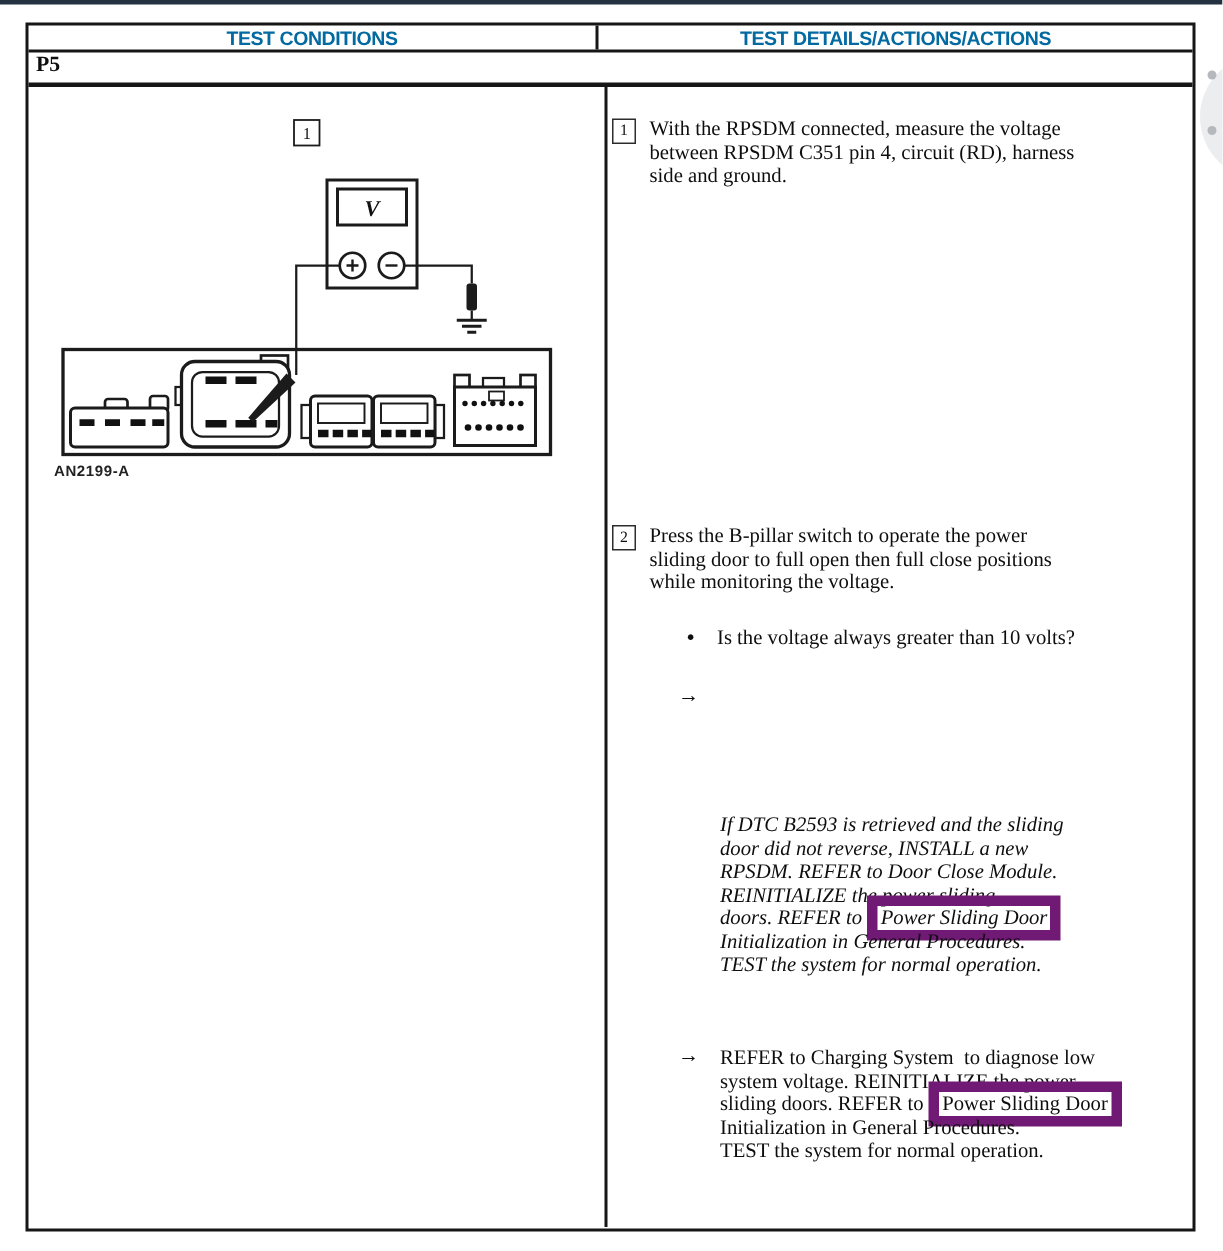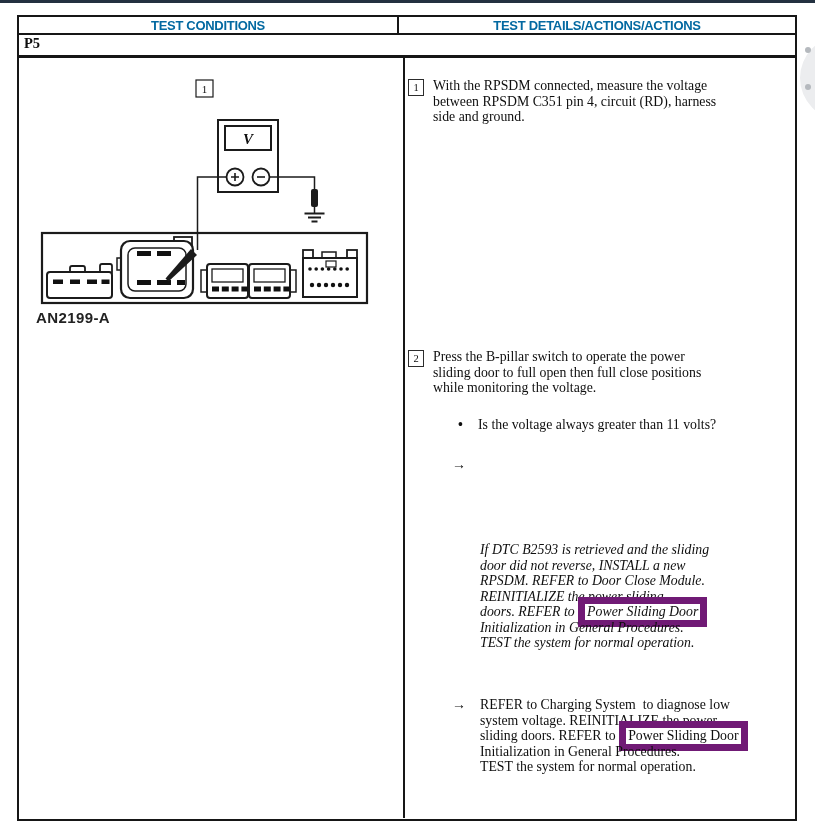--- a/index.html
+++ b/index.html
@@ -29,21 +29,21 @@
   .testid-id { font-weight:bold; padding-left:5px; }
   .testid-title { margin-left:21px; letter-spacing:0.2px; }
 
   .body-row { display:flex; height:760px; }
   .col-left { width:386px; border-right:2px solid #161616; position:relative; }
   .col-right { flex:1; position:relative; font-size:13.8px; line-height:15.5px; }
 
   .diagram-svg { position:absolute; left:0; top:0; }
   .figure-label {
     position:absolute; left:17px; top:251px;
-    font-family:"Liberation Sans", sans-serif; font-weight:bold; font-size:15px;
+    font-family:"Liberation Sans", sans-serif; font-weight:bold; font-size:10px;
     letter-spacing:0.4px; color:#222;
   }
 
   .pre { white-space:pre; }
   .step { position:absolute; left:3px; display:flex; }
   .num-box {
     flex:none; width:16px; height:17px; margin-right:9px; margin-top:1px;
     border:1px solid #2c2c2c; display:flex; align-items:center; justify-content:center;
     font-size:10.5px; background:#fff;
   }
@@ -197,21 +197,21 @@
 
       <div class="step" style="top:291px;">
         <div class="num-box">2</div>
         <div class="pre">Press the B-pillar switch to operate the power
 sliding door to full open then full close positions
 while monitoring the voltage.</div>
       </div>
 
       <div class="q-row" style="top:359px;">
         <span class="q-bullet">•</span>
-        <span>Is the voltage always greater than 11 volts?</span>
+        <span>Is the voltage always greater than 10 volts?</span>
       </div>
 
       <div class="branch" style="top:399px;">
         <span class="arrow">→</span>
       </div>
 
       <div class="para2 pre" style="top:484px;"><span>If DTC B2593 is retrieved and the sliding
 door did not reverse, INSTALL a new
 RPSDM. REFER to Door Close Module.
 REINITIALIZE the power sliding

